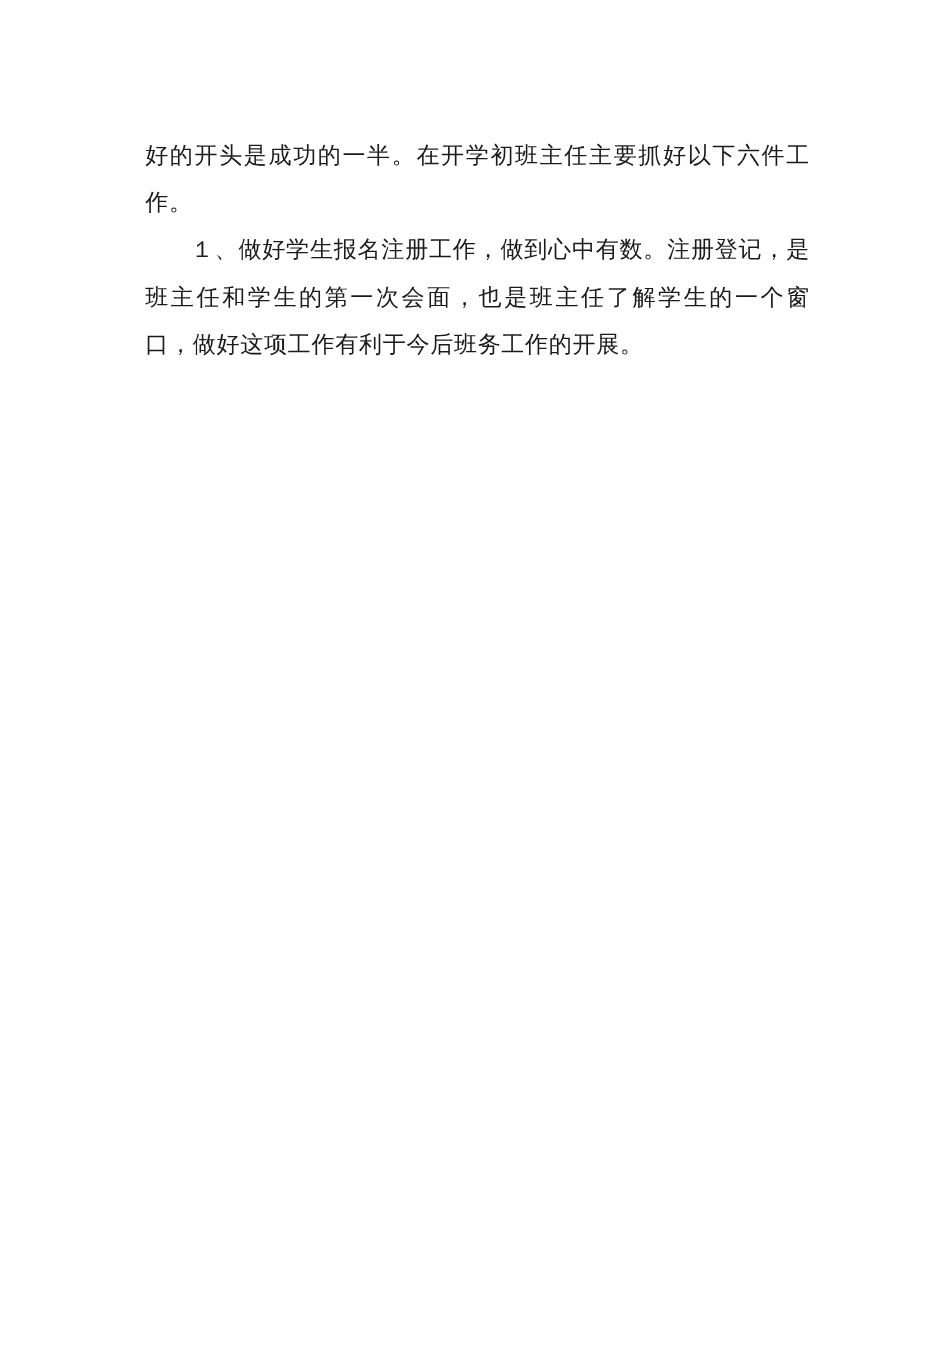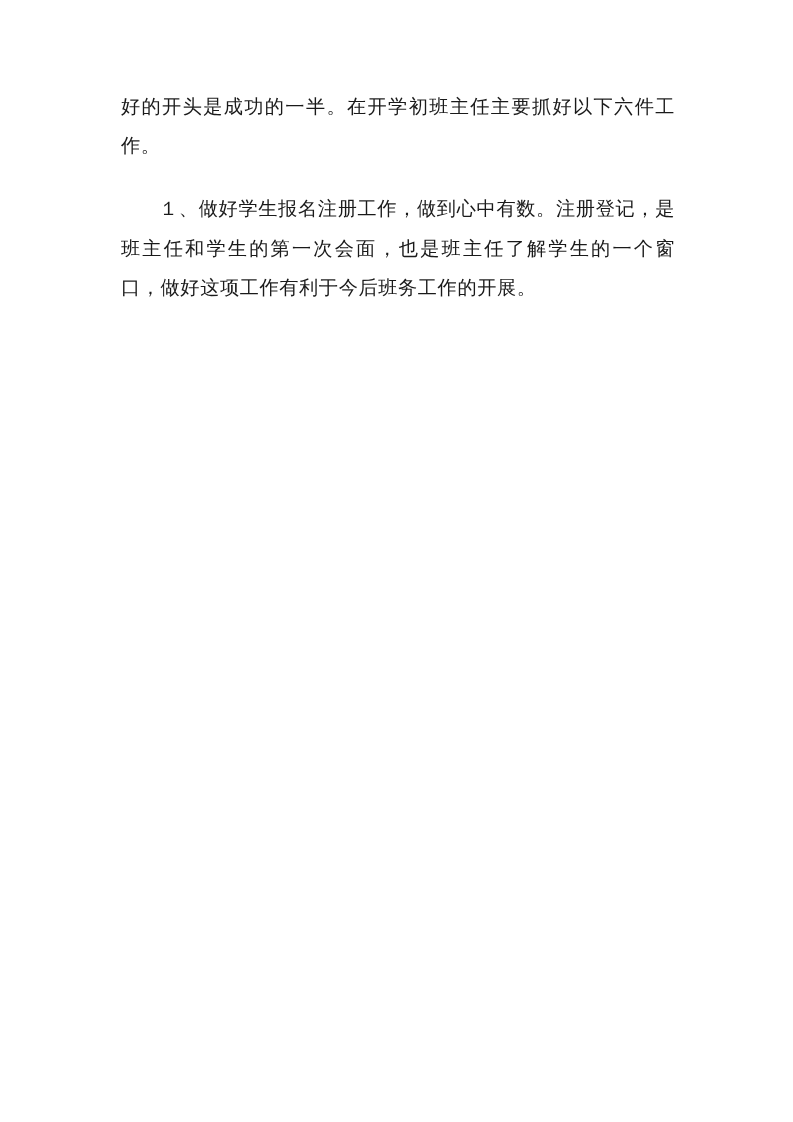--- a/index.html
+++ b/index.html
@@ -11,34 +11,33 @@
     width: 793px;
     height: 1122px;
     position: relative;
     overflow: hidden;
     font-family: "DejaVu Serif", "Liberation Serif", serif;
     color: #1a1a1a;
   }
   .page {
     position: absolute;
     left: 121px;
-    top: 87px;
+    top: 110px;
     width: 554px;
   }
   .para {
     margin: 0;
     font-size: 19.2px;
     line-height: 39.2px;
     text-align: justify;
     text-justify: inter-ideograph;
     letter-spacing: 0.6px;
   }
   .indent {
     text-indent: 38px;
-    margin-top: 24px;
   }
 </style>
 </head>
 <body>
 
 <div class="page">
   <p class="para">好的开头是成功的一半。在开学初班主任主要抓好以下六件工作。</p>
   <p class="para indent">１、做好学生报名注册工作，做到心中有数。注册登记，是班主任和学生的第一次会面，也是班主任了解学生的一个窗口，做好这项工作有利于今后班务工作的开展。</p>
 </div>
 

